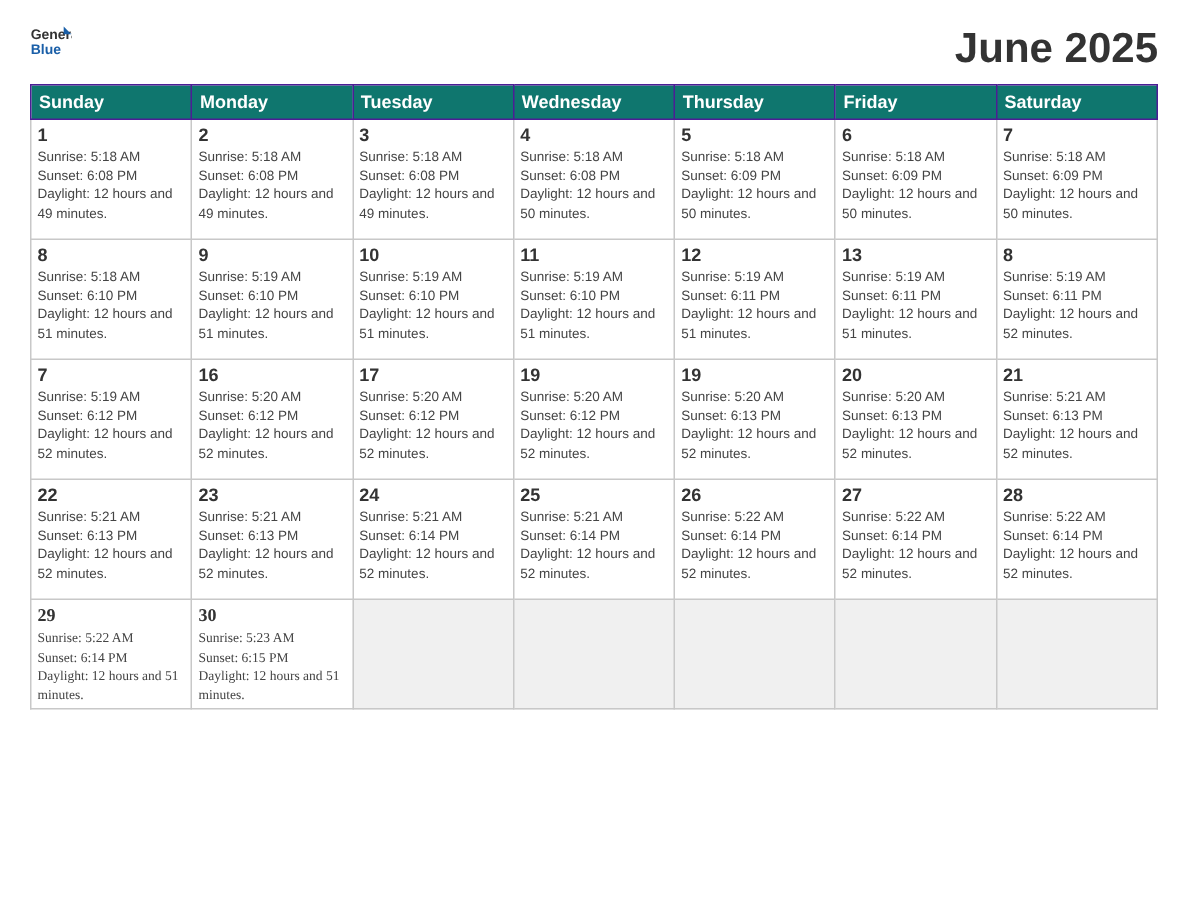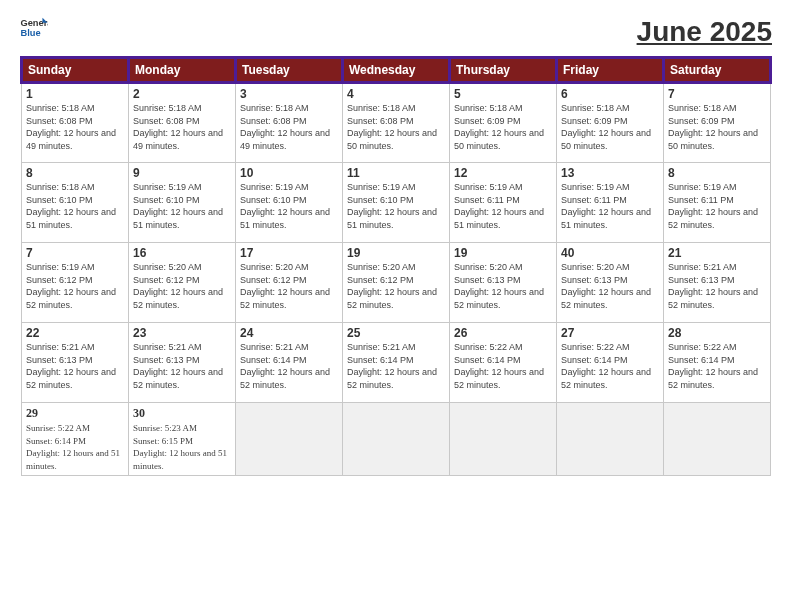--- a/index.html
+++ b/index.html
@@ -30,39 +30,38 @@
       width: 28px;
       height: 22px;
     }
     .title-block {
       text-align: right;
     }
     .month-title {
       font-size: 28px;
       font-weight: bold;
       color: #333;
-      text-decoration: underline;
     }
     .location-title {
       font-size: 13px;
       color: #555;
     }
     .calendar {
       width: 100%;
       border-collapse: collapse;
       table-layout: fixed;
     }
     .calendar th {
-      background: #7f1d1d;
+      background: #0f766e;
       color: #fff;
       text-align: left;
       padding: 4px 5px;
       font-size: 12px;
       font-weight: bold;
-      border: 3px solid #4c1d95;
+      border: 1px solid #4c1d95;
     }
     .calendar td {
       border: 1px solid #c8c8c8;
       vertical-align: top;
       padding: 3px 4px;
       font-size: 9.5px;
       color: #333;
       background: #fff;
       height: 80px;
     }
@@ -191,21 +190,21 @@
           </td>
           <td>
             <span class="day-num">19</span>
 <div class="day-info">Sunrise: 5:20 AM<br>Sunset: 6:12 PM<br>Daylight: 12 hours and 52 minutes.</div>
           </td>
           <td>
             <span class="day-num">19</span>
 <div class="day-info">Sunrise: 5:20 AM<br>Sunset: 6:13 PM<br>Daylight: 12 hours and 52 minutes.</div>
           </td>
           <td>
-            <span class="day-num">40</span>
+            <span class="day-num">20</span>
 <div class="day-info">Sunrise: 5:20 AM<br>Sunset: 6:13 PM<br>Daylight: 12 hours and 52 minutes.</div>
           </td>
           <td>
             <span class="day-num">21</span>
 <div class="day-info">Sunrise: 5:21 AM<br>Sunset: 6:13 PM<br>Daylight: 12 hours and 52 minutes.</div>
           </td>
         </tr>
         <tr>
           <td>
             <span class="day-num">22</span>

